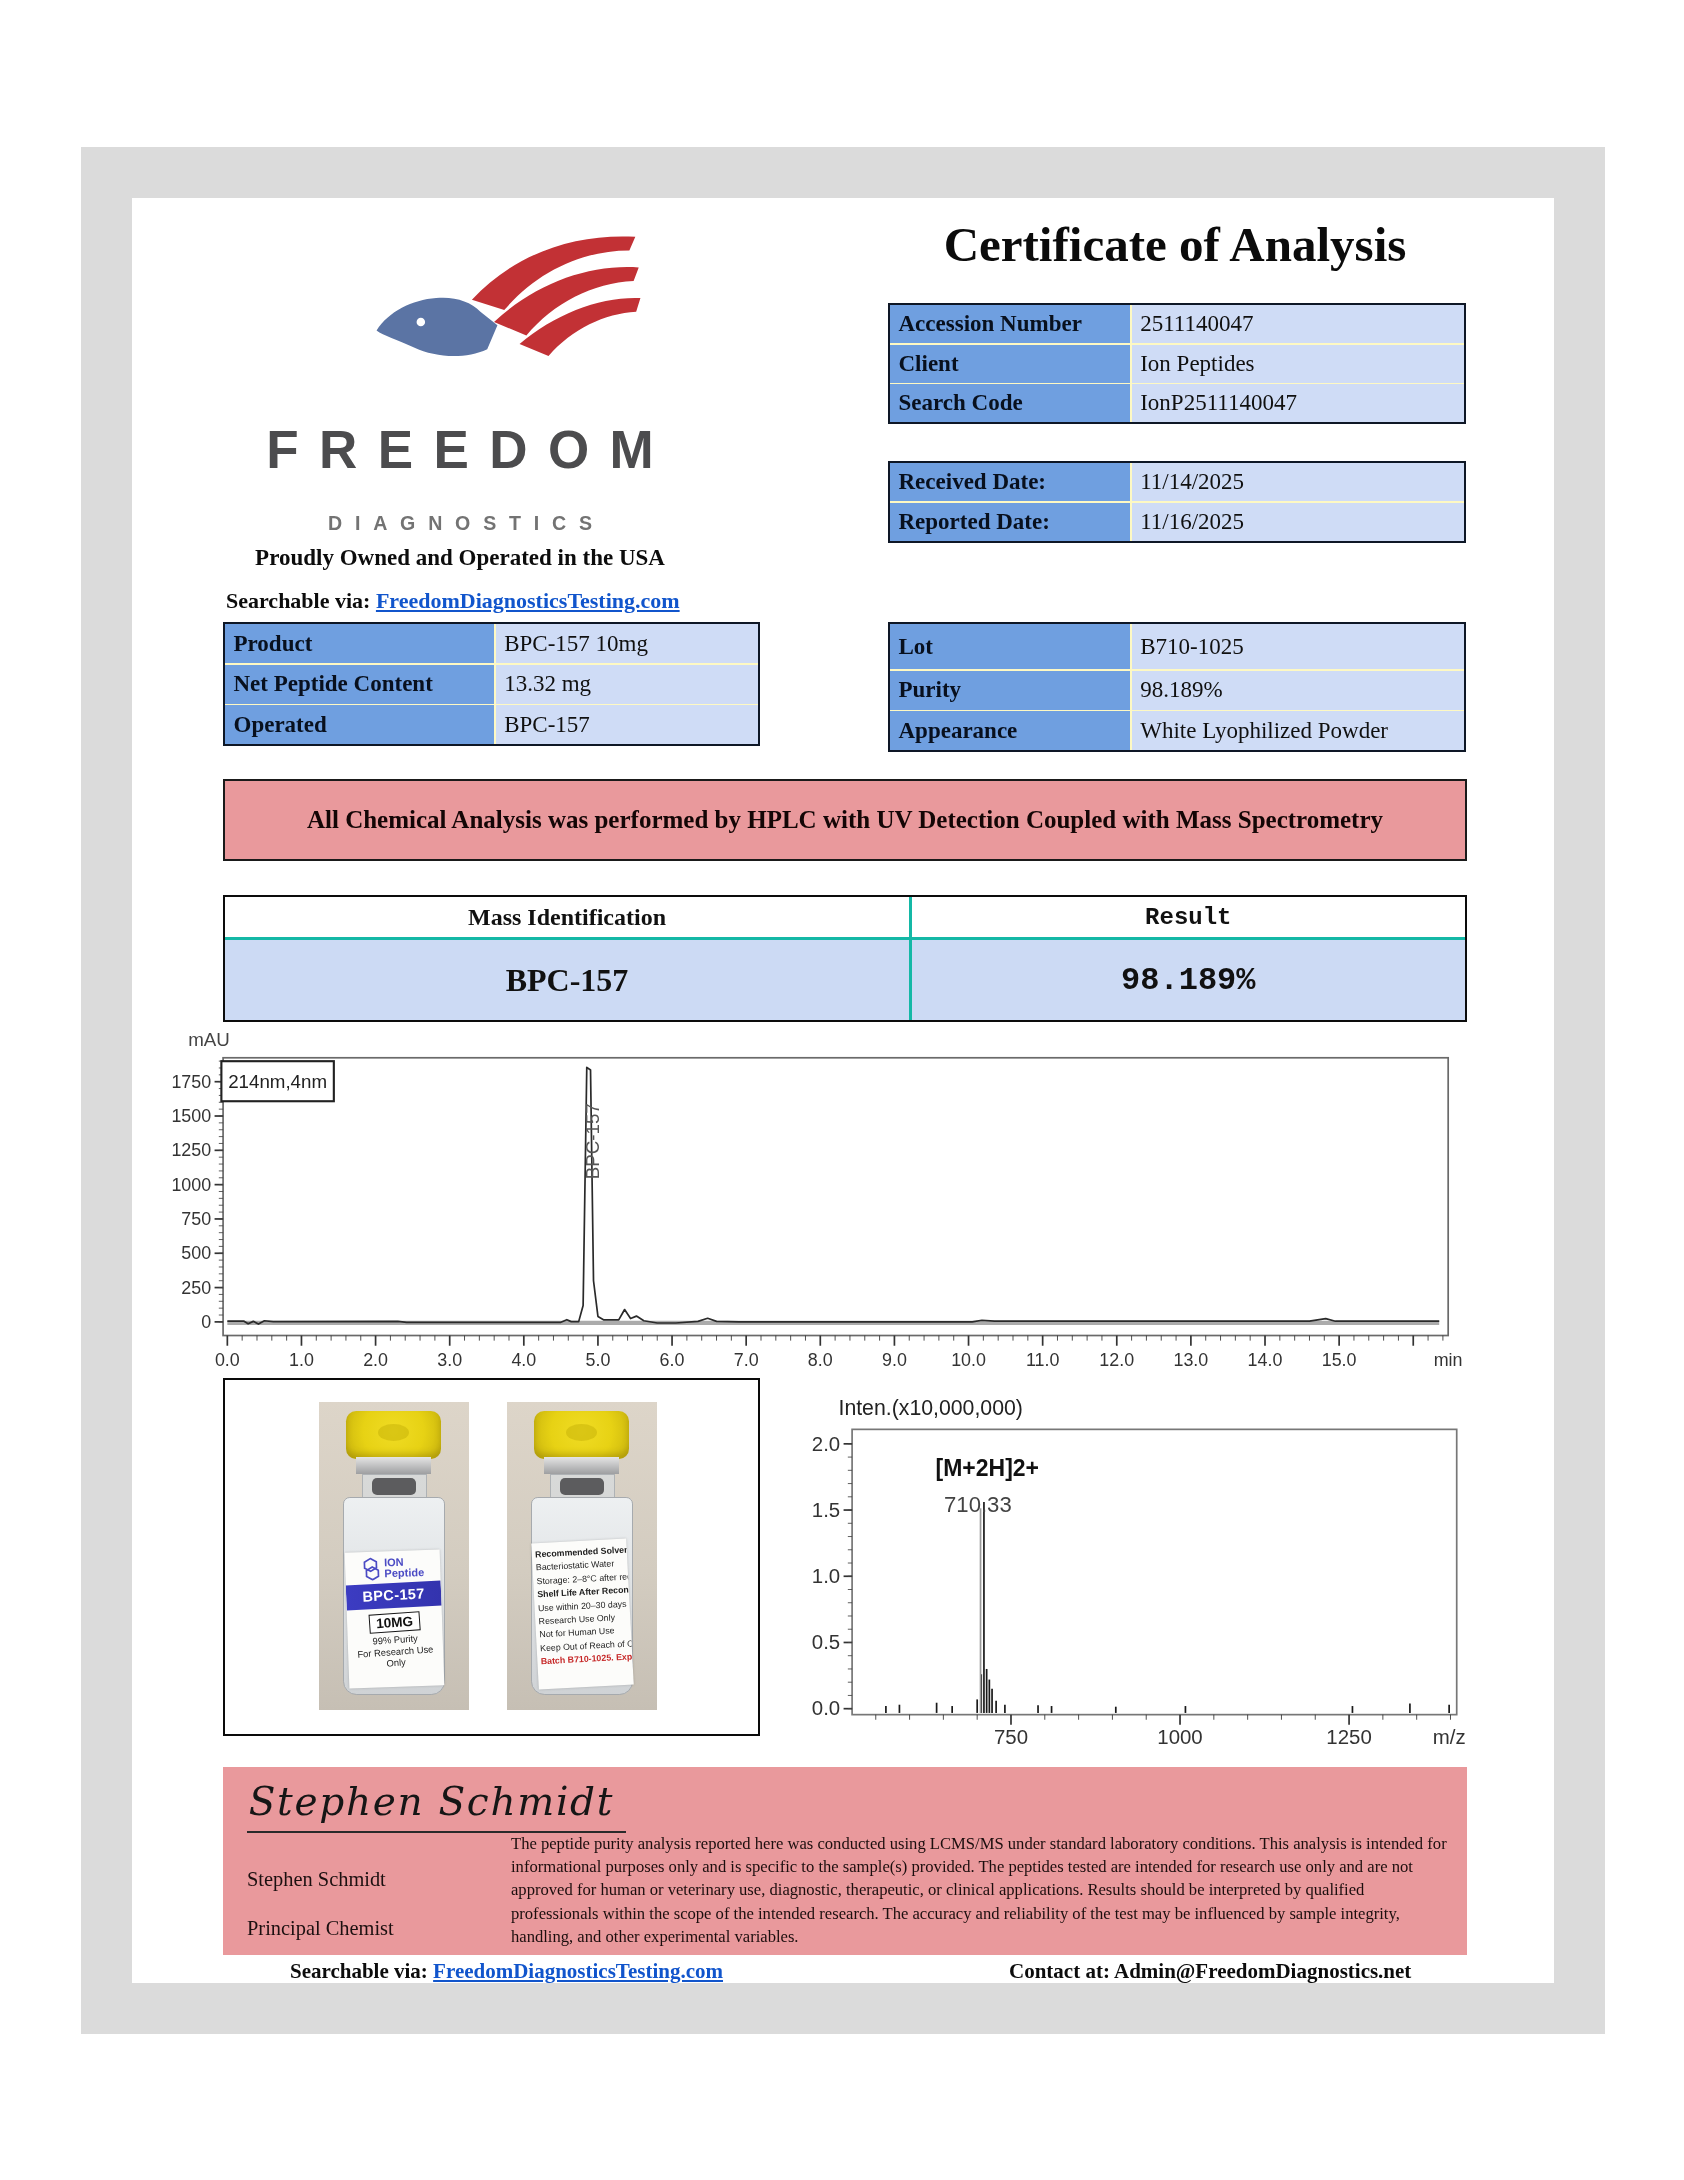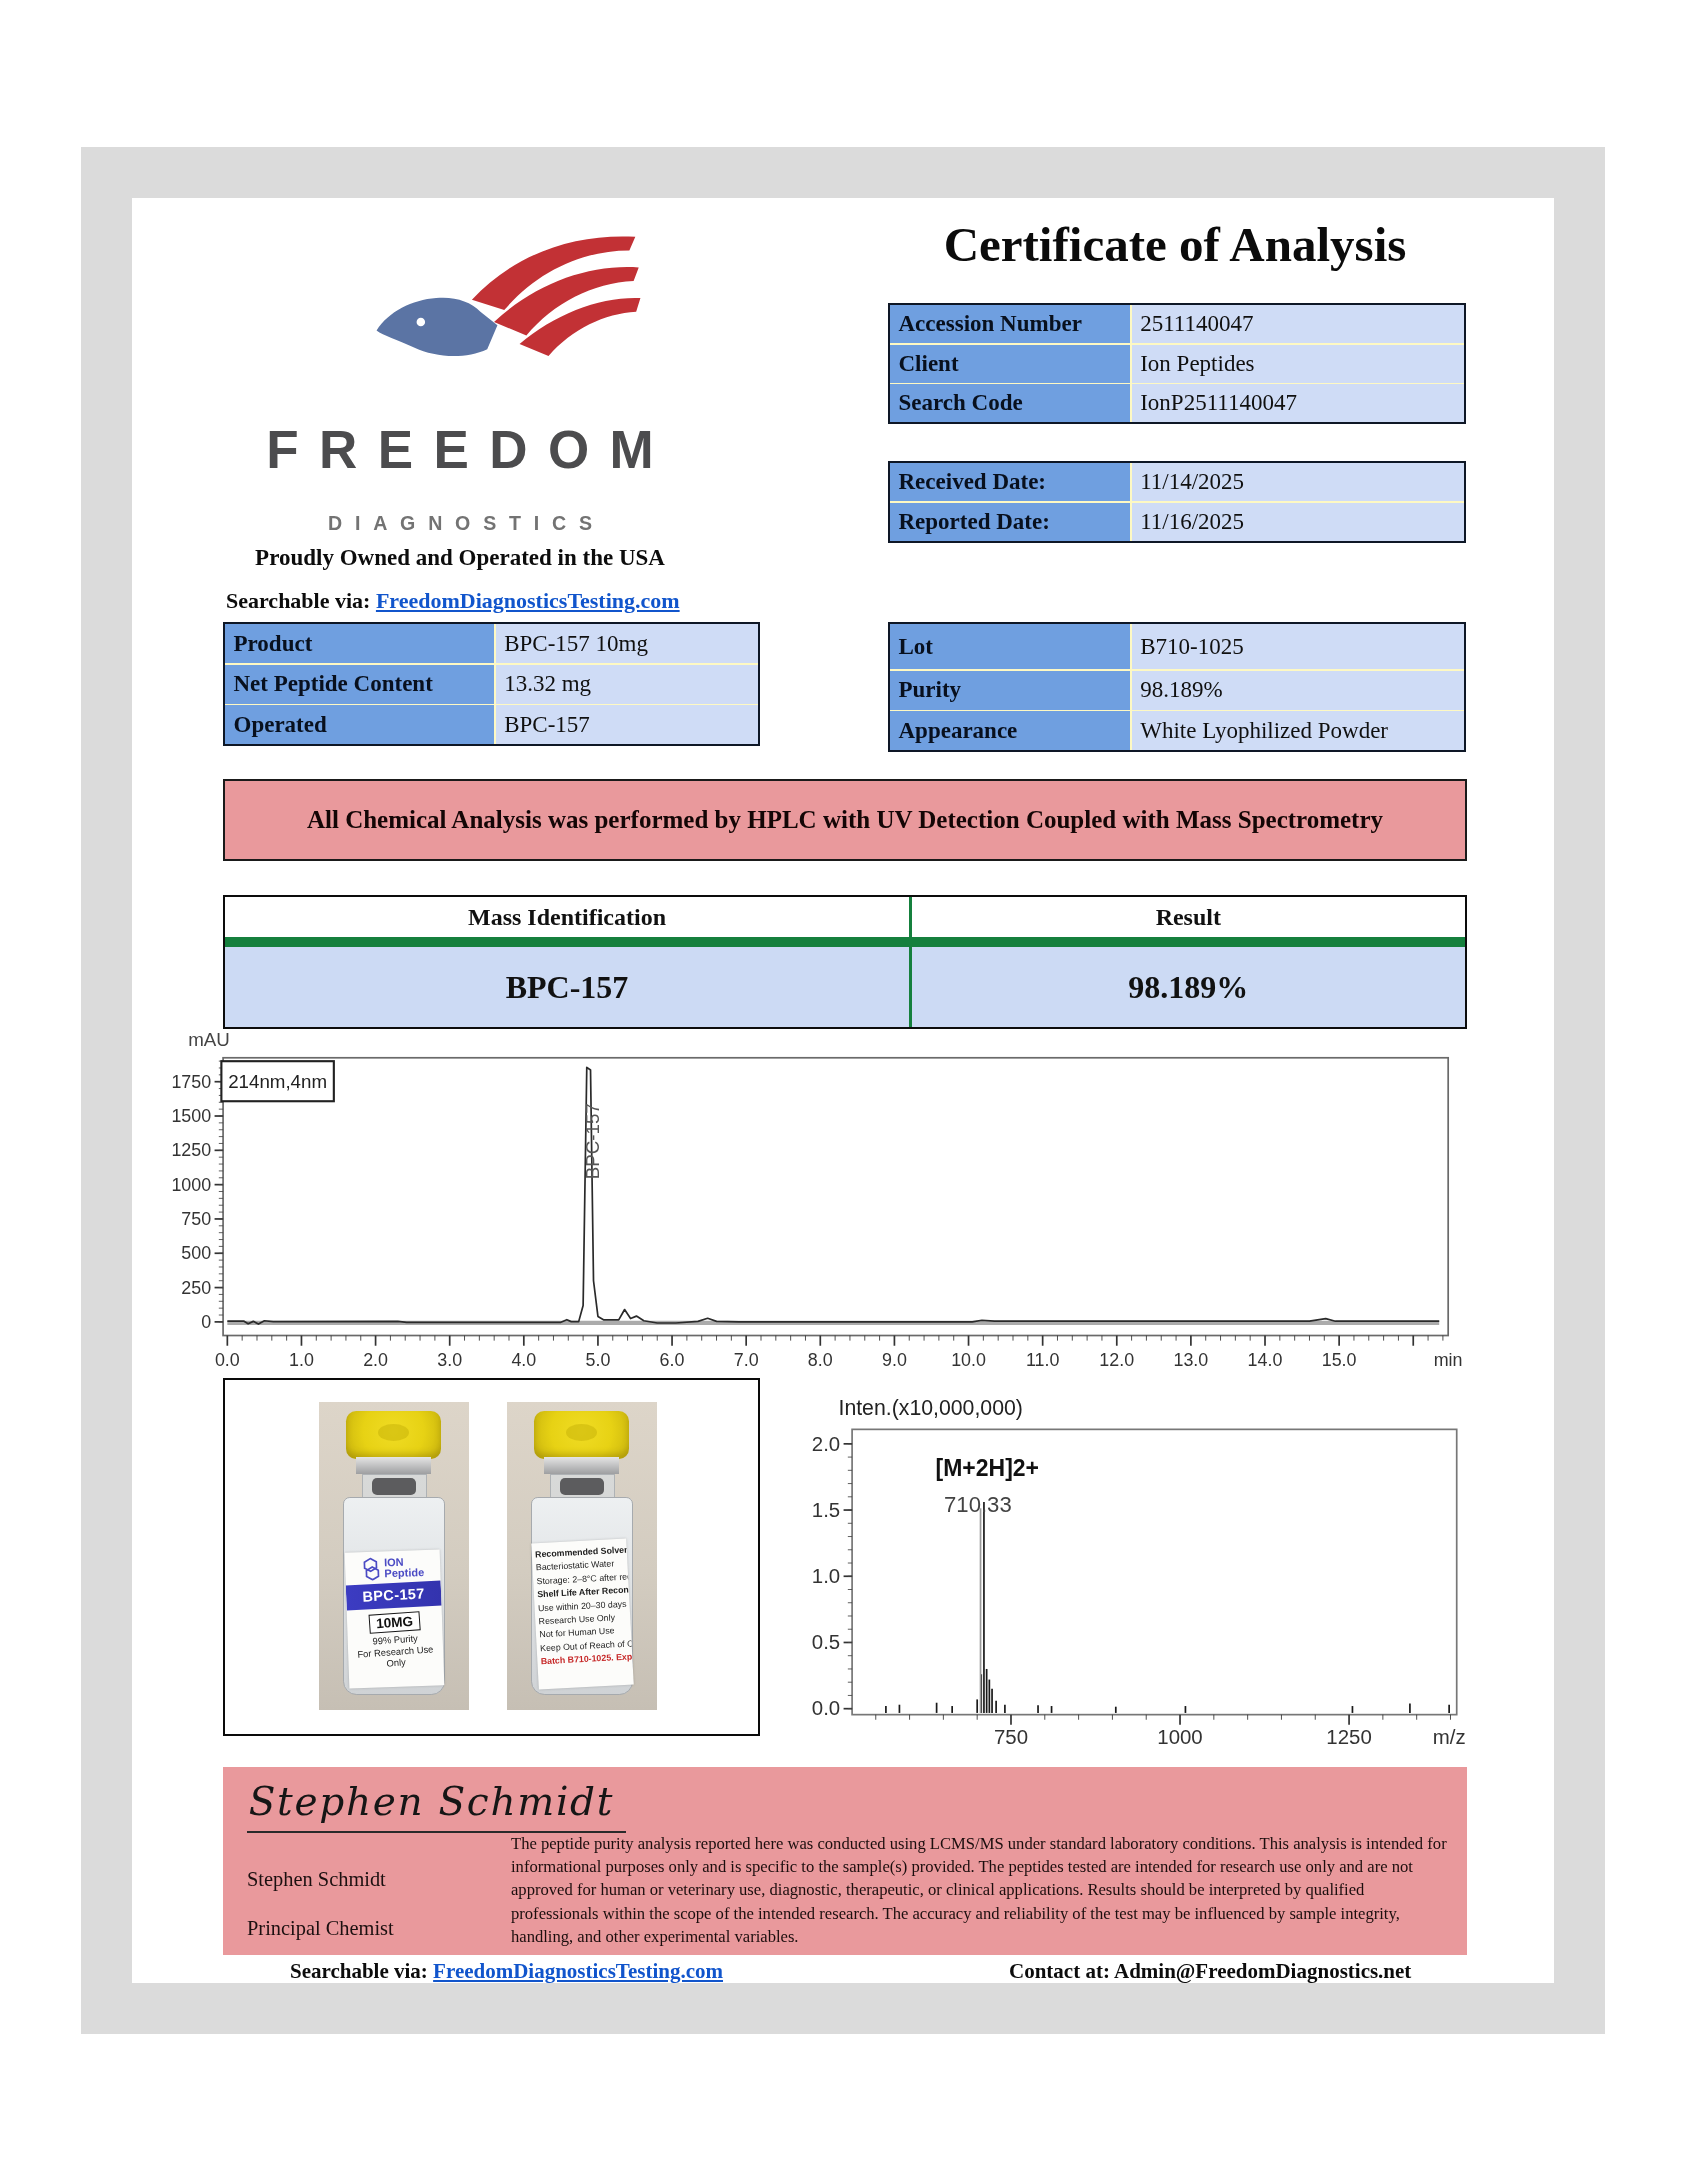--- a/index.html
+++ b/index.html
@@ -33,29 +33,29 @@
   .ilabel{background:#6f9fe0;font-weight:700;font-size:23px;display:flex;align-items:center;
           padding-left:8.5px;box-sizing:border-box;color:#08101e;}
   .ivalue{background:#cfdcf6;font-size:23px;display:flex;align-items:center;flex:1;
           padding-left:8.5px;box-sizing:border-box;color:#101010;}
 
   .banner{position:absolute;left:223px;top:779px;width:1244px;height:82px;
           background:#e9999c;border:2.6px solid #1a1a1a;box-sizing:border-box;
           display:flex;align-items:center;justify-content:center;
           font-weight:700;font-size:25px;color:#140606;}
 
-  .mass-table{position:absolute;left:223px;top:895px;width:1244px;background:#15803d;
-              border:2.6px solid #0c0c0c;display:flex;flex-direction:column;gap:10px;box-sizing:border-box;}
+  .mass-table{position:absolute;left:223px;top:895px;width:1244px;background:#14b8a6;
+              border:2.6px solid #0c0c0c;display:flex;flex-direction:column;gap:3px;box-sizing:border-box;}
   .mt-row{display:flex;gap:2.6px;}
   .mt-h{background:#ffffff;height:40px;display:flex;align-items:center;justify-content:center;
         font-weight:700;font-size:24px;}
   .mt-d{background:#ccdaf4;height:80px;display:flex;align-items:center;justify-content:center;
         font-weight:700;font-size:32px;}
   .mt-c1{width:684px;}
-  .mt-c2{flex:1;}
+  .mt-c2{flex:1;font-family:Liberation Mono, monospace;}
 
   
   .vial-panel{position:absolute;left:223px;top:1378px;width:537px;height:358px;
               background:#ffffff;border:2.6px solid #0a0a0a;box-sizing:border-box;}
   .photo{position:absolute;top:22px;width:150px;height:308px;
          background:linear-gradient(180deg,#ddd5c9 0%,#d3ccc0 55%,#c6bfb4 100%);}
   .vial{position:absolute;left:0;top:0;width:100%;height:100%;}
   .cap{position:absolute;left:27px;top:8.5px;width:95px;height:48px;border-radius:10.2px;
        background:radial-gradient(circle at 50% 42%,#f0dc24 0%,#e7d214 55%,#c9b40e 100%);
        box-shadow:inset 0 -5.1px 6.8px rgba(120,100,0,.35);}

